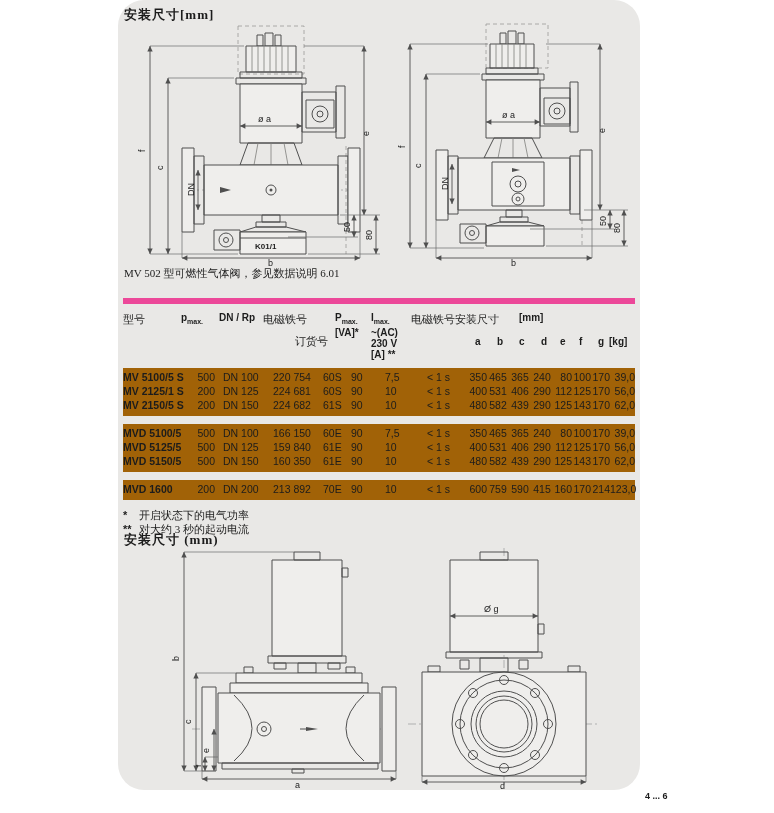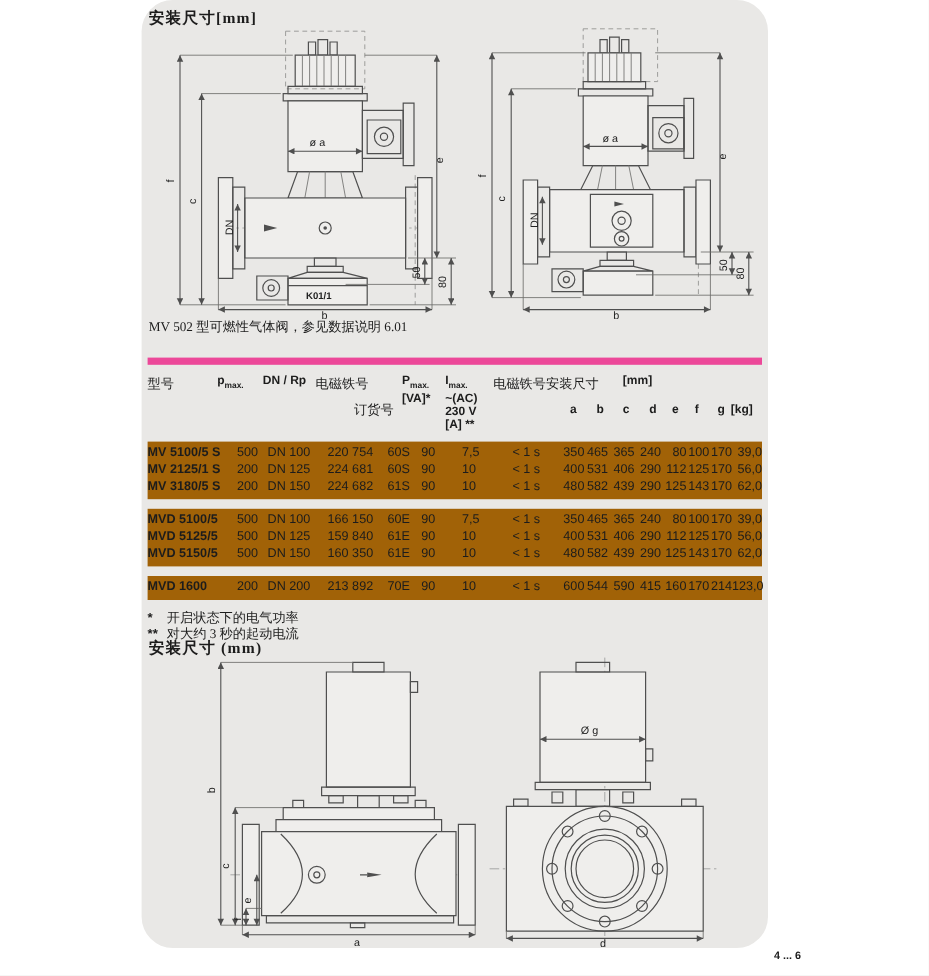--- a/index.html
+++ b/index.html
@@ -275,21 +275,21 @@
           <span class="c ca">400</span>
           <span class="c cb">531</span>
           <span class="c cc">406</span>
           <span class="c cdd">290</span>
           <span class="c ce">112</span>
           <span class="c cf">125</span>
           <span class="c cg">170</span>
           <span class="c cw">56,0</span>
       </div>
       <div class="trow">
-        <span class="c cm">MV 3180/5 S</span>
+        <span class="c cm">MV 2150/5 S</span>
           <span class="c cp">200</span>
           <span class="c cd">DN 150</span>
           <span class="c co">224 682</span>
           <span class="c cs">61S</span>
           <span class="c cv">90</span>
           <span class="c ci">10</span>
           <span class="c ct">&lt; 1 s</span>
           <span class="c ca">480</span>
           <span class="c cb">582</span>
           <span class="c cc">439</span>
@@ -362,21 +362,21 @@
       <div class="trow">
         <span class="c cm">MVD 1600</span>
           <span class="c cp">200</span>
           <span class="c cd">DN 200</span>
           <span class="c co">213 892</span>
           <span class="c cs">70E</span>
           <span class="c cv">90</span>
           <span class="c ci">10</span>
           <span class="c ct">&lt; 1 s</span>
           <span class="c ca">600</span>
-          <span class="c cb">544</span>
+          <span class="c cb">759</span>
           <span class="c cc">590</span>
           <span class="c cdd">415</span>
           <span class="c ce">160</span>
           <span class="c cf">170</span>
           <span class="c cg">214</span>
           <span class="c cw">123,0</span>
       </div>
     </div>
 
     <div class="footnotes">

